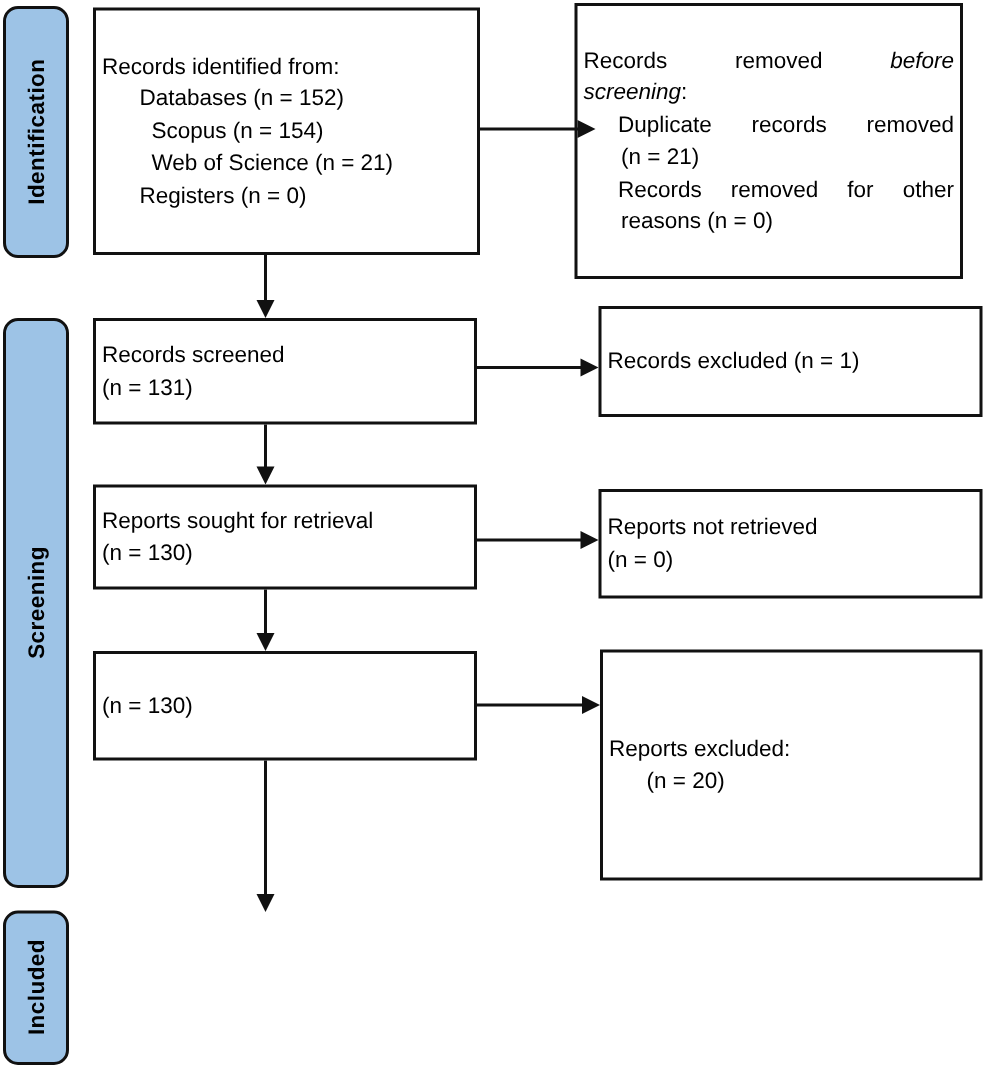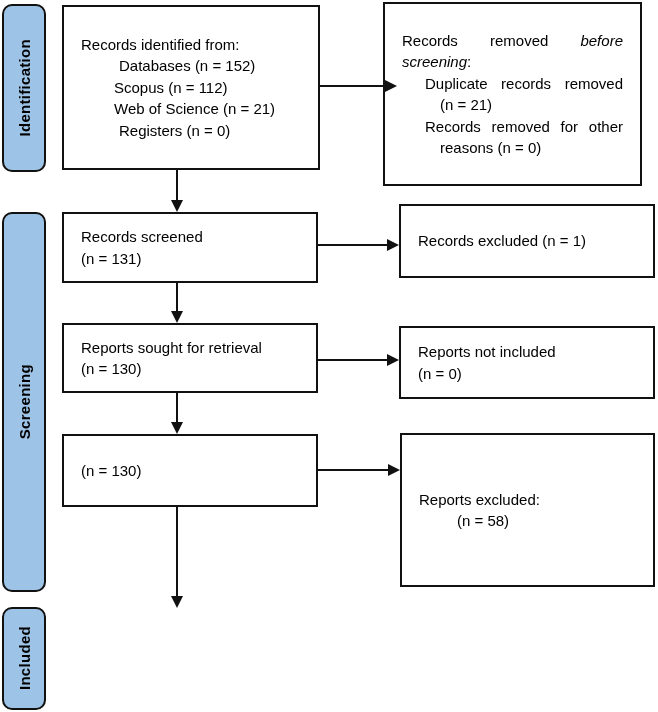--- a/index.html
+++ b/index.html
@@ -15,22 +15,22 @@
   }
   .stage span{
     writing-mode:vertical-rl;transform:rotate(180deg);
     font-weight:bold;font-size:15px;letter-spacing:.3px;white-space:nowrap;
   }
   
   .fbox{
     position:absolute;background:#fff;border:2px solid #111;box-sizing:border-box;
     display:flex;align-items:center;font-size:15px;line-height:21.5px;
   }
-  .fbox .content{width:100%;padding:0 17px;}
-  .ind1{margin-left:38px;}
+  .fbox .content{width:100%;padding:0 4px;}
+  .ind1{margin-left:25px;}
   .ind2{margin-left:33px;}
   .jline{display:flex;justify-content:space-between;}
   .jline.ind1{margin-left:23px;}
   .italic{font-style:italic;}
   
   .hline{position:absolute;height:2px;background:#111;}
   .vline{position:absolute;width:2px;background:#111;}
   .head-right{position:absolute;width:0;height:0;
     border-top:6px solid transparent;border-bottom:6px solid transparent;
     border-left:12px solid #111;}
@@ -50,21 +50,21 @@
     <span>Screening</span>
   </div>
   <div class="stage" style="top:607px;height:103px;">
     <span>Included</span>
   </div>
 
   <div class="fbox" style="left:62px;top:5px;width:258px;height:165px;">
     <div class="content">
       <div>Records identified from:</div>
       <div class="ind1">Databases (n = 152)</div>
-      <div class="ind2">Scopus (n = 112)</div>
+      <div class="ind2">Scopus (n = 154)</div>
       <div class="ind2">Web of Science (n = 21)</div>
       <div class="ind1">Registers (n = 0)</div>
     </div>
   </div>
 
   <div class="fbox" style="left:62px;top:212px;width:256px;height:71px;justify-content:flex-end;">
     <div class="content">
       <div>Records screened</div>
       <div>(n = 131)</div>
     </div>
@@ -111,29 +111,29 @@
   </div>
 
   <div class="fbox" style="left:399px;top:204px;width:256px;height:74px;">
     <div class="content">
       <div>Records excluded (n = 1)</div>
     </div>
   </div>
 
   <div class="fbox" style="left:399px;top:326px;width:256px;height:73px;">
     <div class="content">
-      <div>Reports not included</div>
+      <div>Reports not retrieved</div>
       <div>(n = 0)</div>
     </div>
   </div>
 
   <div class="fbox" style="left:400px;top:433px;width:255px;height:154px;">
     <div class="content">
       <div>Reports excluded:</div>
-      <div class="ind1">(n = 58)</div>
+      <div class="ind1">(n = 20)</div>
     </div>
   </div>
 
   <div>
     <div class="hline" style="left:320px;top:85px;width:66px;"></div>
     <div class="head-right" style="left:385px;top:80px;"></div>
   </div>
   <div>
     <div class="hline" style="left:318px;top:244px;width:70px;"></div>
     <div class="head-right" style="left:387px;top:239px;"></div>

